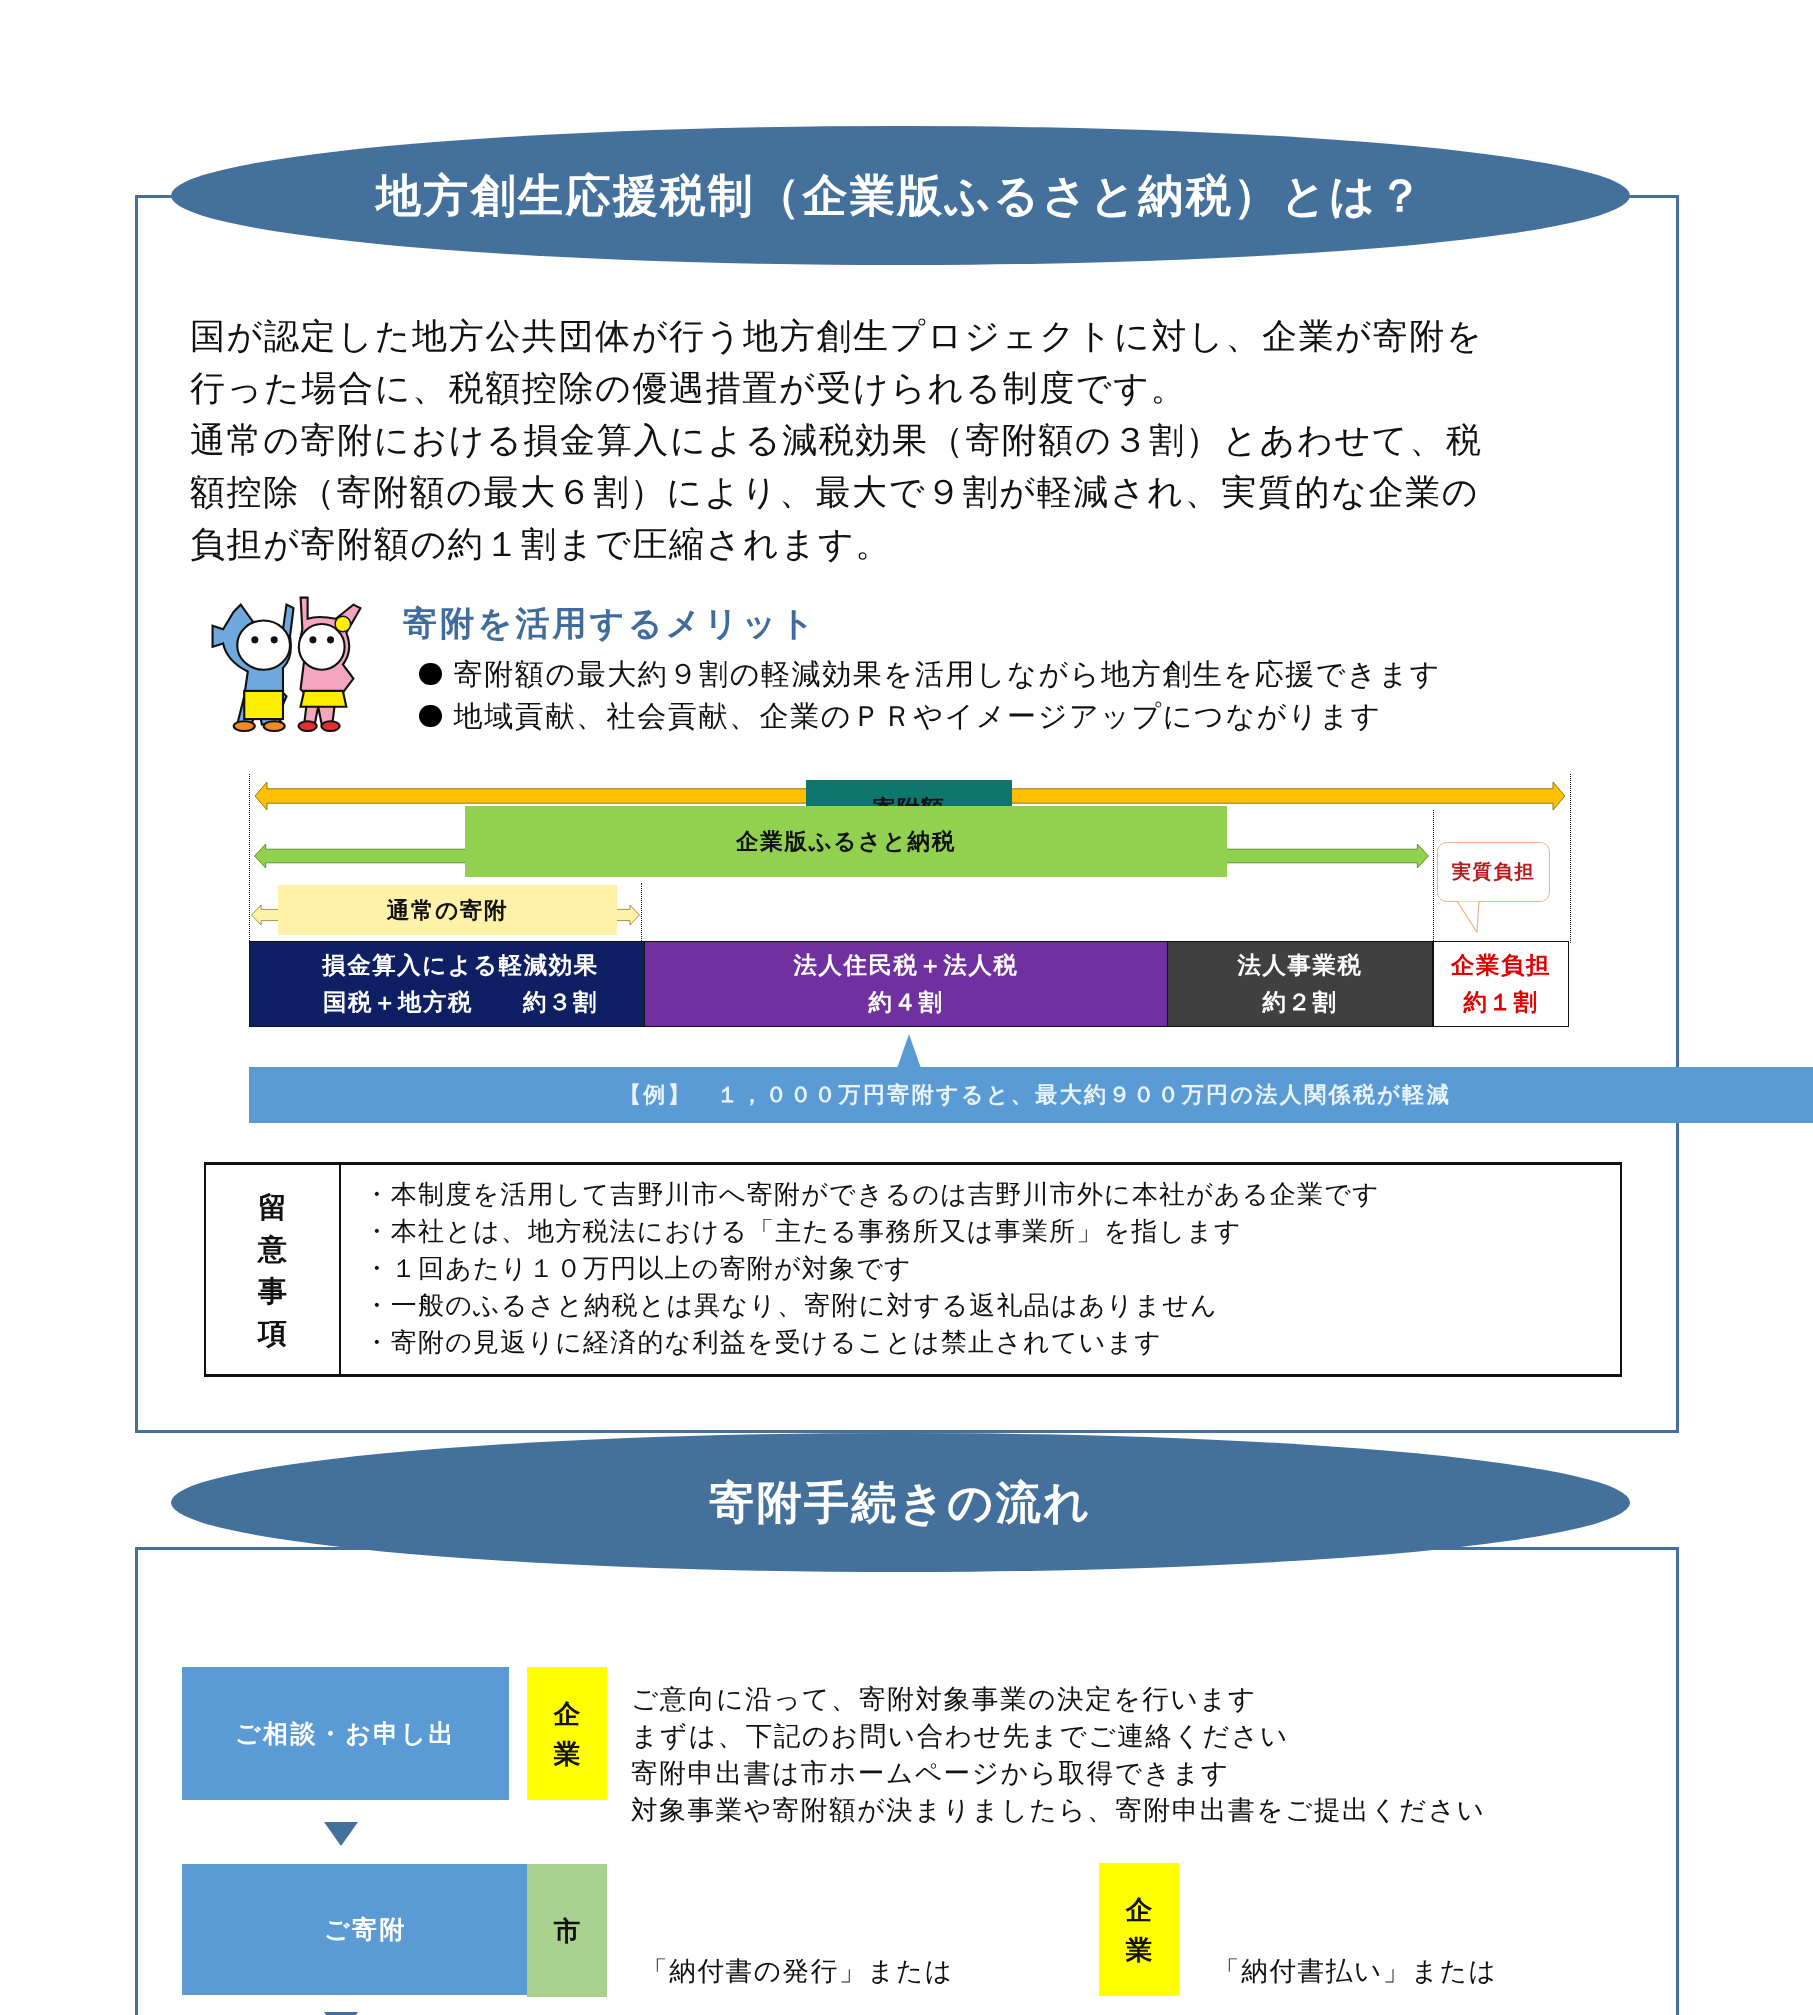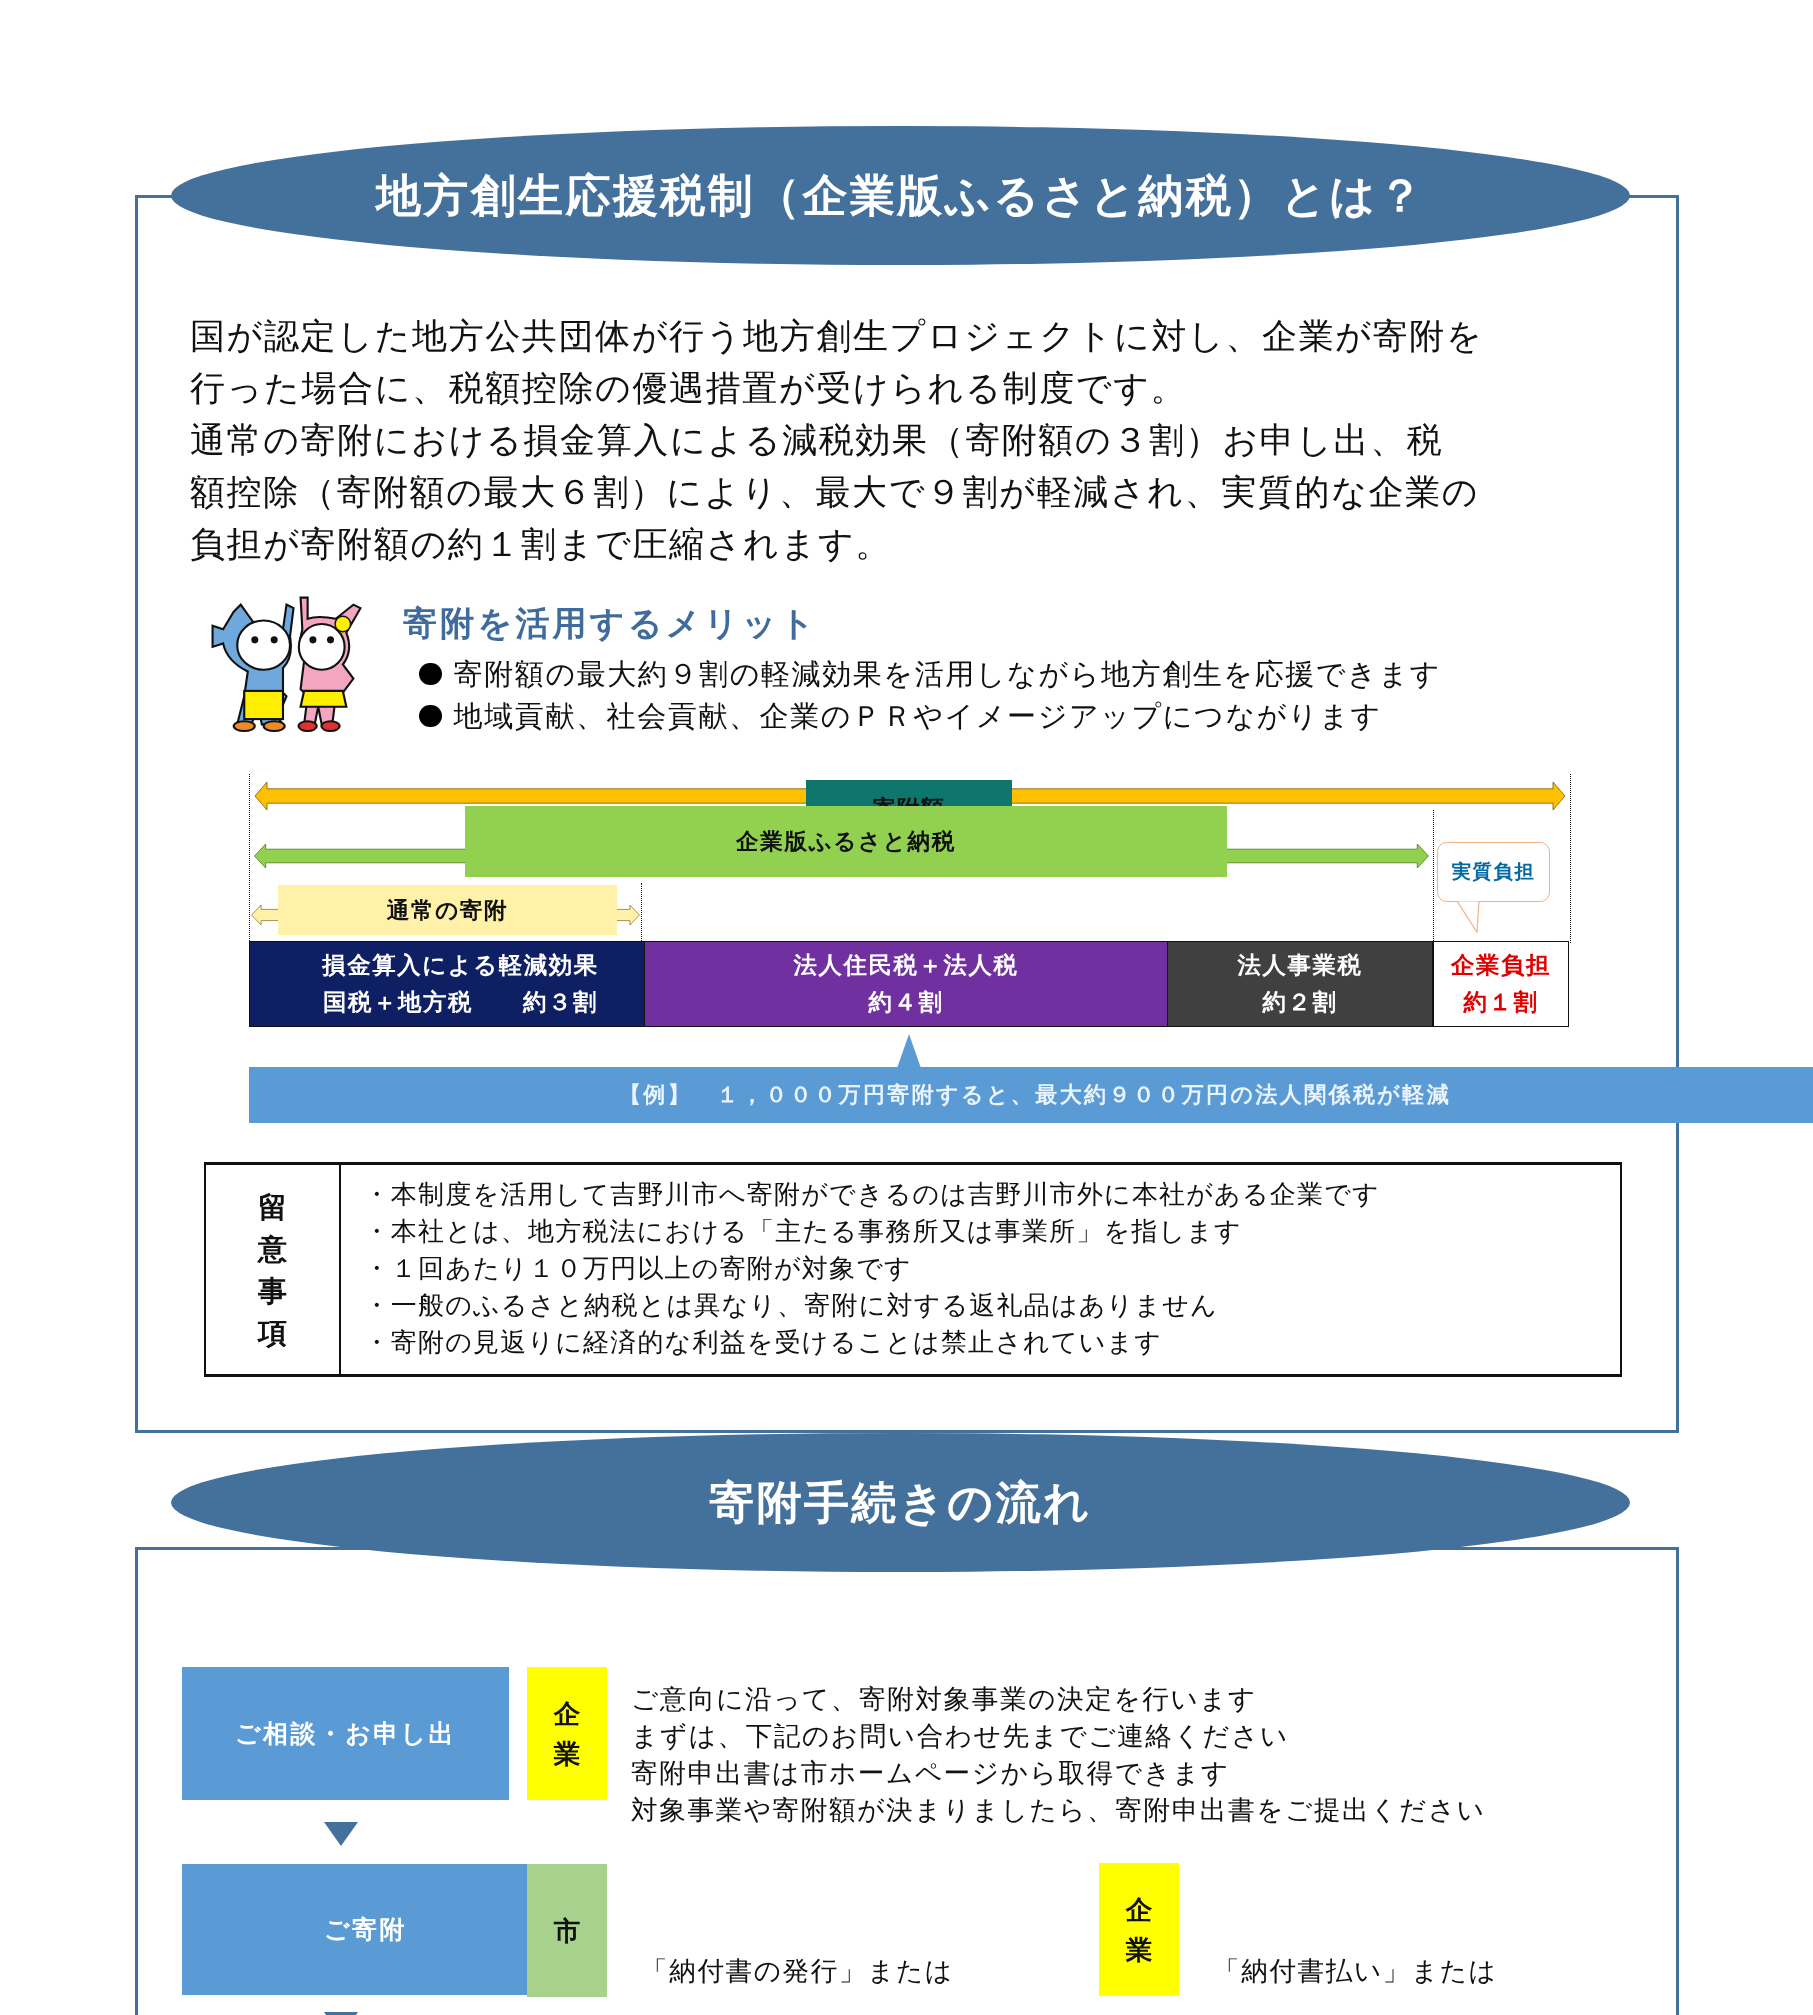--- a/index.html
+++ b/index.html
@@ -31,21 +31,21 @@
 <body>
 
 <div class="frame" style="left:135px;top:195px;width:1544px;height:1238px;"></div>
 <div class="pill" style="left:171px;top:126px;width:1459px;height:139px;">
   <span>地方創生応援税制（企業版ふるさと納税）とは？</span>
 </div>
 
 <div class="intro">
   <p>国が認定した地方公共団体が行う地方創生プロジェクトに対し、企業が寄附を</p>
   <p>行った場合に、税額控除の優遇措置が受けられる制度です。</p>
-  <p>通常の寄附における損金算入による減税効果（寄附額の３割）お申し出、税</p>
+  <p>通常の寄附における損金算入による減税効果（寄附額の３割）とあわせて、税</p>
   <p>額控除（寄附額の最大６割）により、最大で９割が軽減され、実質的な企業の</p>
   <p>負担が寄附額の約１割まで圧縮されます。</p>
 </div>
 
 <svg class="abs" style="left:202px;top:586px;" width="169" height="157" viewBox="0 0 480 420">
   <g stroke="#111" stroke-width="6">
 
     <path d="M90 60 L110 40 L160 110 L230 110 L240 40 L260 50 L250 130 Q260 190 230 220 L230 290 L240 300 L215 360 L230 380 L170 380 L160 330 L140 380 L100 380 L120 300 L130 230 Q70 200 60 150 L30 160 L30 100 L60 110 Z" fill="#6fa8dc"></path>
     <ellipse cx="175" cy="155" rx="75" ry="70" fill="#fff"></ellipse>
     <rect x="120" y="285" width="110" height="80" fill="#ffee00"></rect>
@@ -90,21 +90,21 @@
 <svg class="abs" style="left:250px;top:842px;" width="1183" height="28" viewBox="0 0 2935 70">
   <polygon points="0,35 28,5 28,18 2907,18 2907,5 2935,35 2907,65 2907,52 28,52 28,65" fill="#92d050" stroke="#4a7a20" stroke-width="2"></polygon>
 </svg>
 <div class="lbl-box" style="left:465px;top:806px;width:762px;height:71px;background:#92d050;">企業版ふるさと納税</div>
 
 <svg class="abs" style="left:250px;top:903px;" width="391" height="24" viewBox="0 0 970 60">
   <polygon points="0,30 24,5 24,16 946,16 946,5 970,30 946,55 946,44 24,44 24,55" fill="#fff2a8" stroke="#8a7a30" stroke-width="2"></polygon>
 </svg>
 <div class="lbl-box" style="left:278px;top:885px;width:339px;height:50px;background:#fff2a8;">通常の寄附</div>
 
-<div class="lbl-box" style="left:1437px;top:842px;width:113px;height:60px;border:1.2px solid #f4b183;border-radius:9.7px;color:#0369a1;font-size:19.3px;background:#fff;align-items:flex-start;padding-top:15.3px;box-sizing:border-box;">実質負担</div>
+<div class="lbl-box" style="left:1437px;top:842px;width:113px;height:60px;border:1.2px solid #f4b183;border-radius:9.7px;color:#b91c1c;font-size:19.3px;background:#fff;align-items:flex-start;padding-top:15.3px;box-sizing:border-box;">実質負担</div>
 <svg class="abs" style="left:1455px;top:901px;" width="32" height="32" viewBox="0 0 80 80">
   <polygon points="5,0 60,0 55,78" fill="#fff" stroke="#f4b183" stroke-width="3"></polygon>
 </svg>
 
 <div class="seg" style="left:249px;width:423px;background:#0e2063;">
   <div>損金算入による軽減効果</div>
   <div style="white-space:pre;">国税＋地方税　　約３割</div>
 </div>
 <div class="seg" style="left:644px;width:524px;background:#7030a0;">
   <div>法人住民税＋法人税</div>

